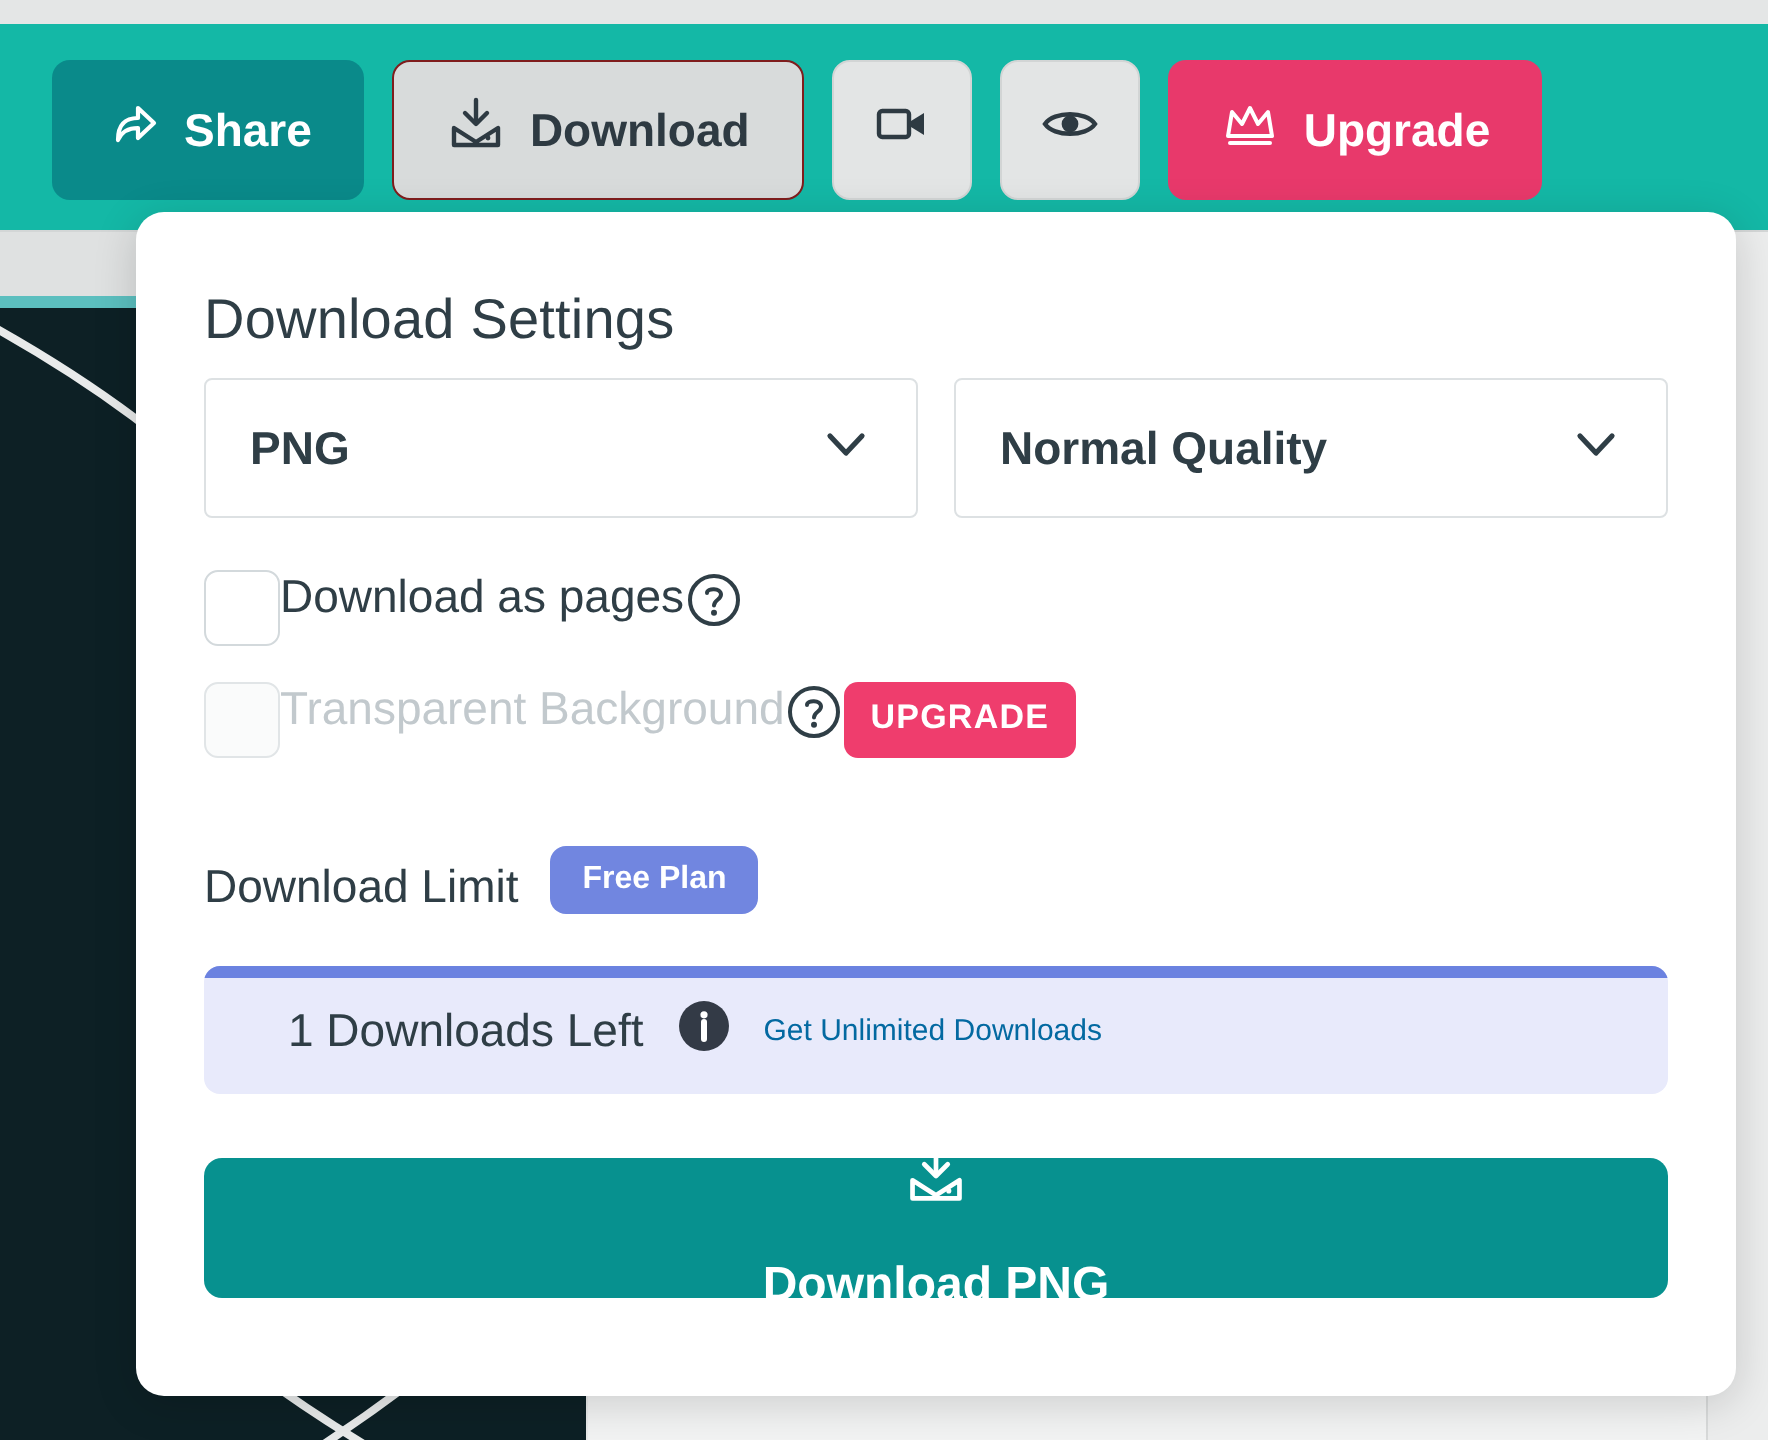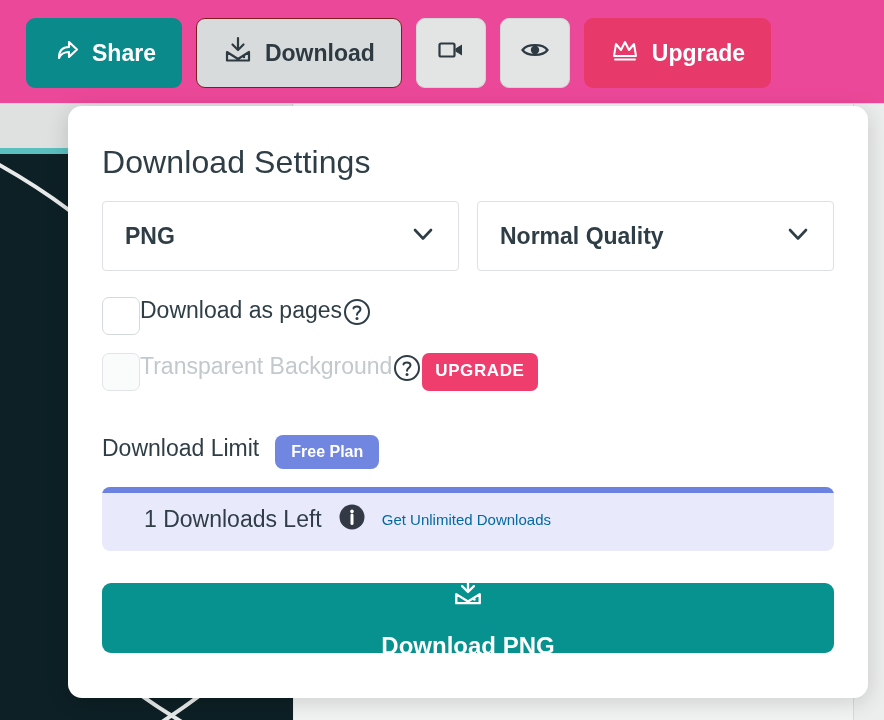--- a/index.html
+++ b/index.html
@@ -51,23 +51,23 @@
     left: 0; top: 0;
     right: 30px; bottom: 0;
     background: #f2f3f3;
     border-right: 1px solid #d8dada;
   }
   .curve-svg { position: absolute; left: 0; top: 0; }
 
   
   .toolbar {
     position: absolute;
-    left: 0; top: 0;
+    left: 0; top: 12px;
     width: 884px; height: 104px;
-    background: #ec4899;
+    background: #14b8a6;
     border-bottom: 1px solid #d3d6d6;
   }
   .tb-row {
     position: absolute;
     left: 26px; top: 18px;
     display: flex; align-items: center; gap: 14px;
   }
   .btn {
     display: flex; align-items: center; justify-content: center;
     gap: 12px;
@@ -105,23 +105,23 @@
   .panel {
     position: absolute;
     left: 68px; top: 106px;
     width: 800px; height: 592px;
     background: #ffffff;
     border-radius: 14px;
     box-shadow: 0 4px 22px rgba(0,0,0,0.16);
     padding: 38px 34px 0 34px;
   }
   .panel-title {
-    font-size: 32px;
+    font-size: 28px;
     color: #2f3e46;
-    margin-bottom: 20px;
+    margin-bottom: 13px;
     letter-spacing: 0.1px;
   }
 
   .selects-row { display: flex; gap: 18px; margin-bottom: 26px; }
   .select-box {
     flex: 1;
     height: 70px;
     border: 1px solid #dde1e3;
     border-radius: 4px;
     background: #fff;
@@ -158,24 +158,24 @@
     color: #fff;
     font-size: 17px;
     font-weight: bold;
     letter-spacing: 0.6px;
     padding: 8px 13px;
     border-radius: 7px;
     cursor: pointer;
   }
 
   .limit-row {
-    display: flex; align-items: flex-start;
+    display: flex; align-items: flex-end;
     gap: 16px;
     margin-top: 44px;
-    margin-bottom: 18px;
+    margin-bottom: 26px;
   }
   .limit-label { font-size: 23px; color: #2f3e46; }
   .badge-plan {
     background: #7186e0;
     color: #fff;
     font-size: 16px;
     font-weight: bold;
     padding: 8px 16px;
     border-radius: 8px;
   }

